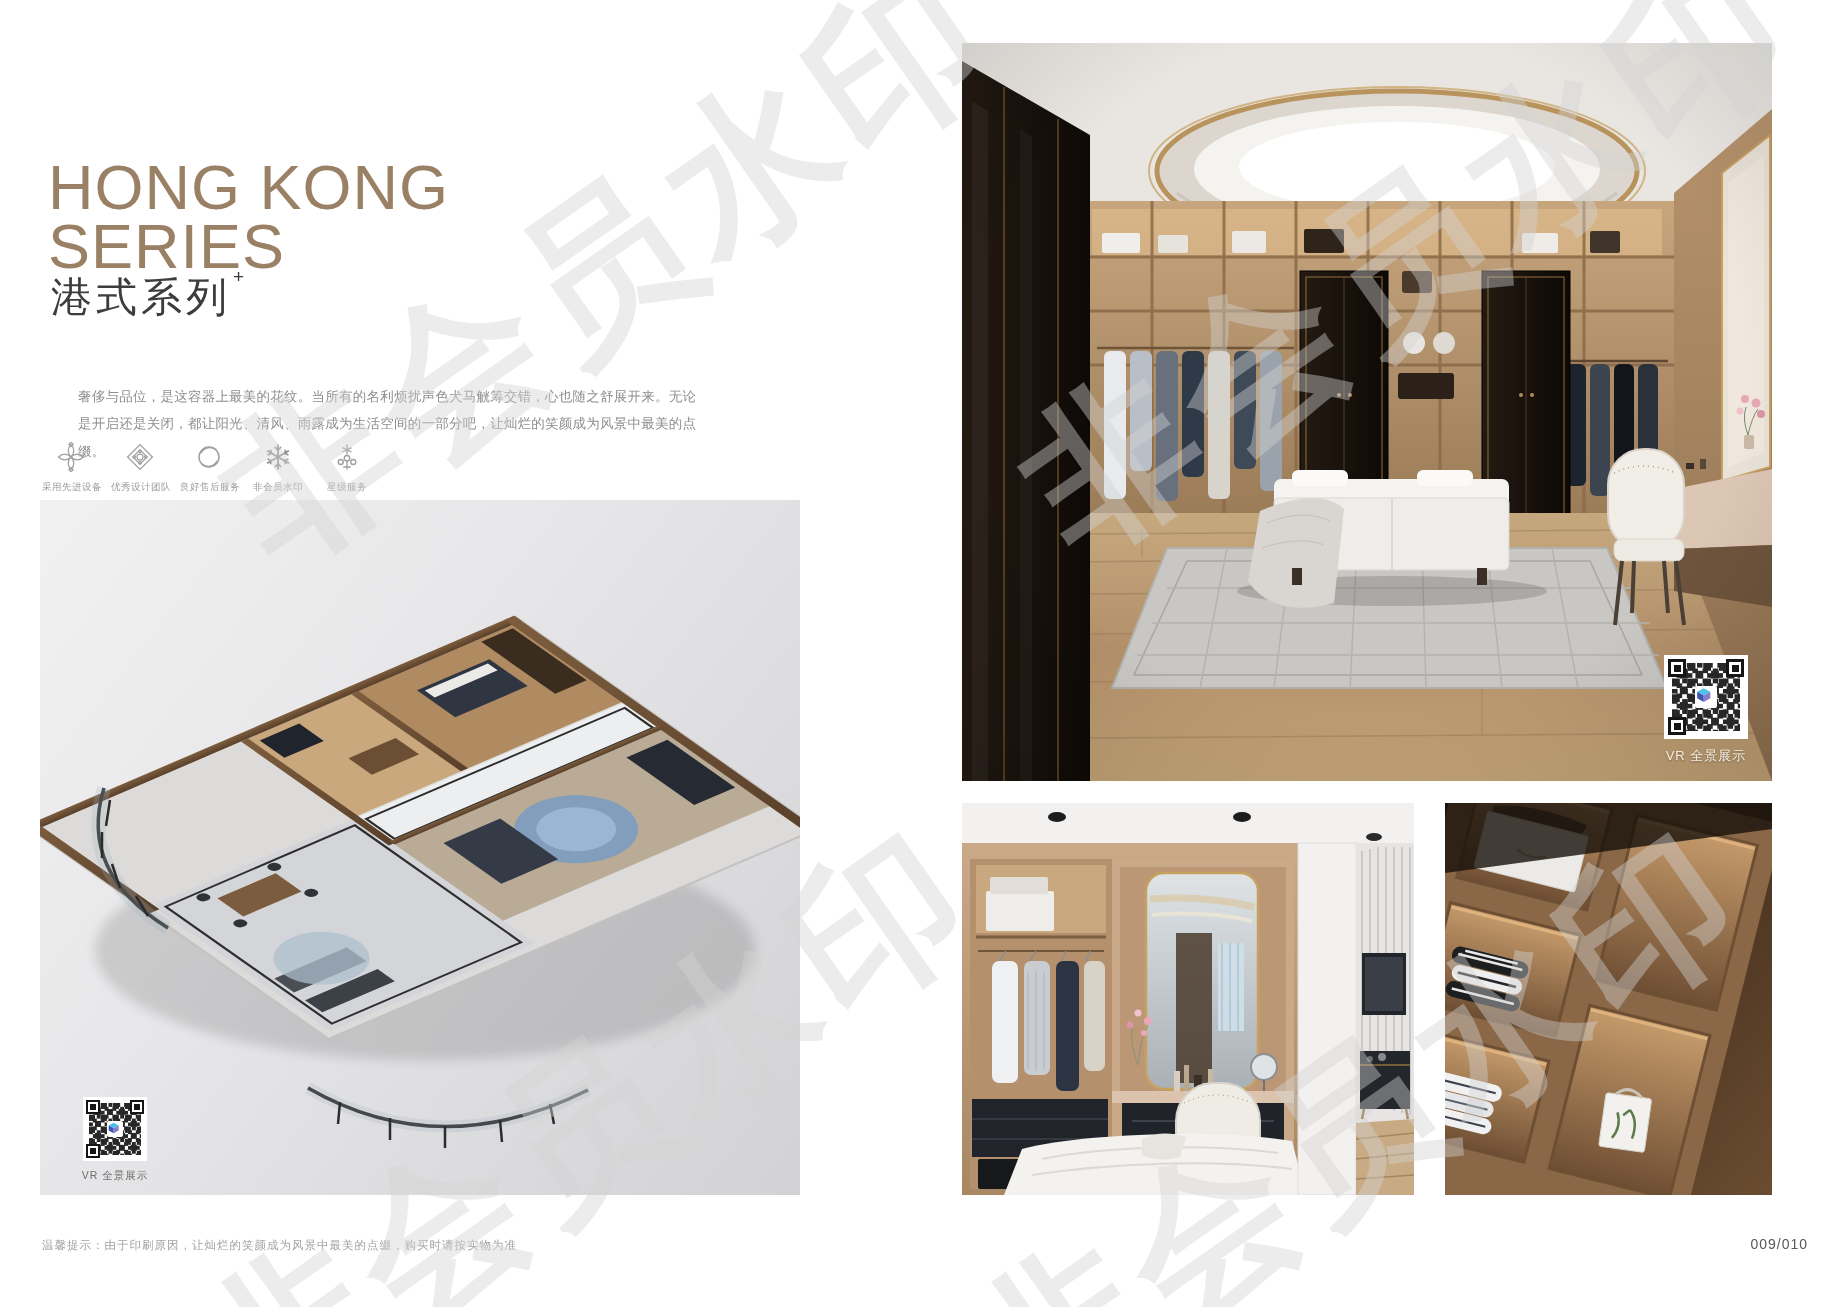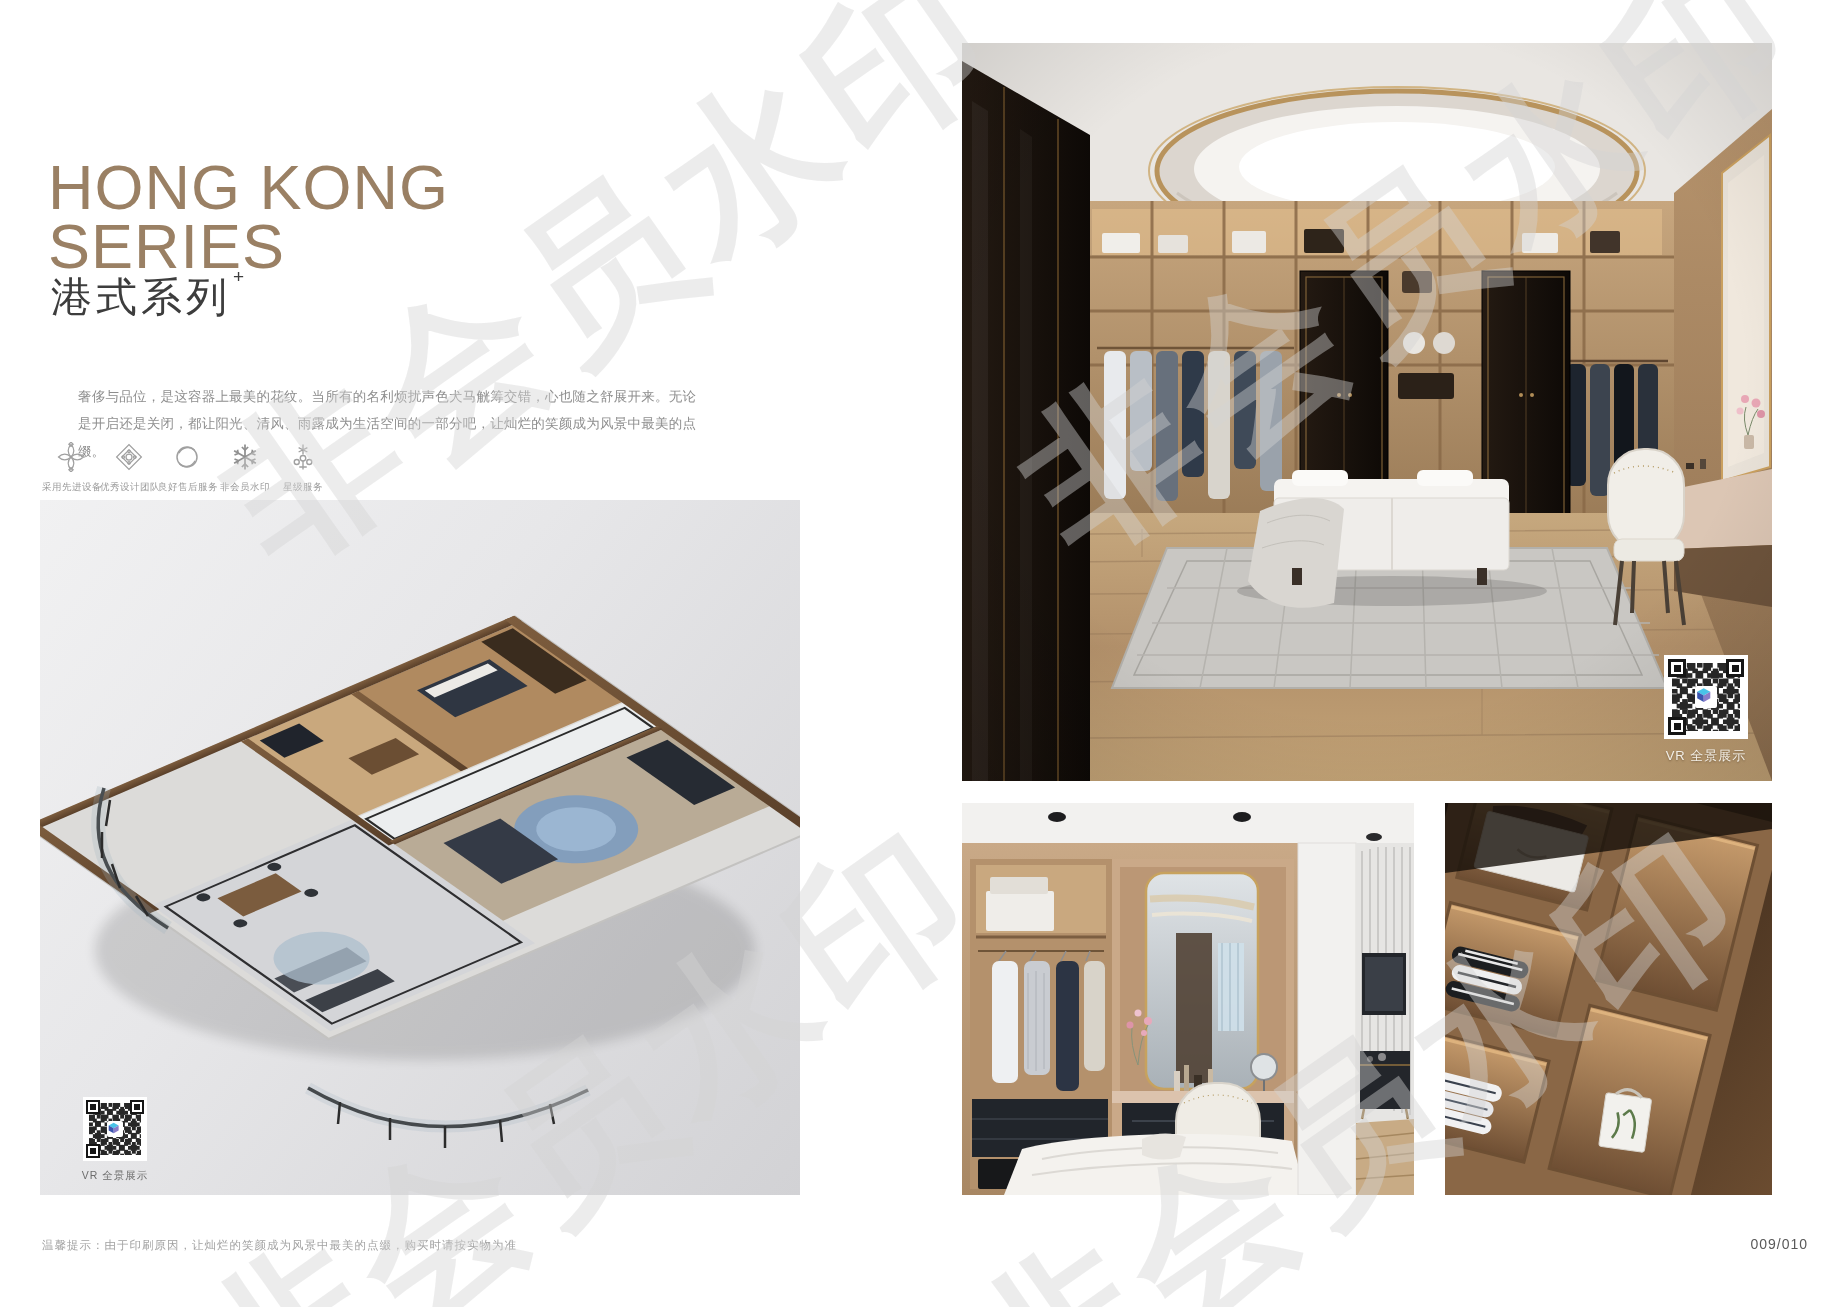--- a/index.html
+++ b/index.html
@@ -9,21 +9,21 @@
   .wm{position:absolute;font-size:168px;font-weight:600;letter-spacing:10px;color:#d4d4d4;
       opacity:.42;white-space:nowrap;transform-origin:left top;transform:rotate(-35deg);
       pointer-events:none;z-index:40;}
   
   .title-en{position:absolute;left:48px;top:158px;font-size:63px;line-height:.94;font-weight:300;
             letter-spacing:1px;color:#9a8064;}
   .subtitle{position:absolute;left:51px;top:266px;font-size:41px;color:#3d3d3d;letter-spacing:4px;}
   .subtitle sup{font-size:19px;color:#3d3d3d;vertical-align:28px;margin-left:2px;}
   .desc{position:absolute;left:42px;top:369px;width:618px;font-size:13.5px;line-height:2.05;
         color:#8e8e8e;text-align:justify;margin-left:36px;}
-  .features{position:absolute;left:42px;top:442px;display:flex;}
+  .features{position:absolute;left:42px;top:442px;display:flex;gap:11px;}
   .feature{width:58px;text-align:center;color:#9a9a9a;}
   .feature svg{width:30px;height:30px;display:block;margin:0 auto;}
   .feature .flabel{margin-top:9px;font-size:9.5px;letter-spacing:.5px;white-space:nowrap;}
   
   .floorplan-panel{position:absolute;left:40px;top:500px;width:760px;height:695px;
        background:linear-gradient(128deg,#f1f1f2 0%,#e7e7e9 40%,#d2d2d5 100%);}
   .floorplan-panel svg{position:absolute;inset:0;}
   
   .photo{position:absolute;overflow:hidden;background:#cfc6ba;}
   .photo-main{left:962px;top:43px;width:810px;height:738px;}

